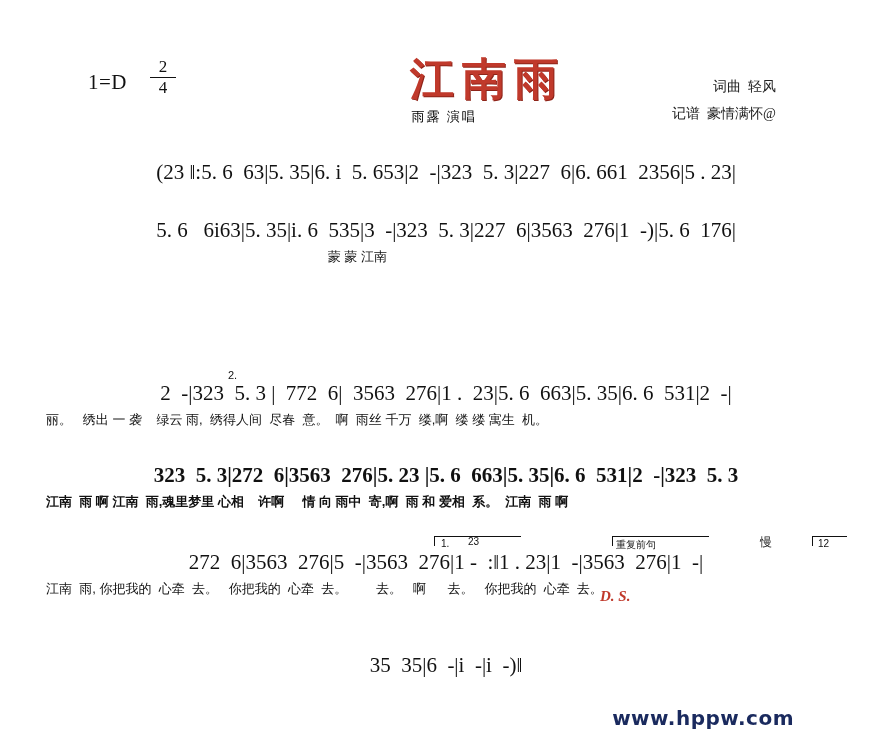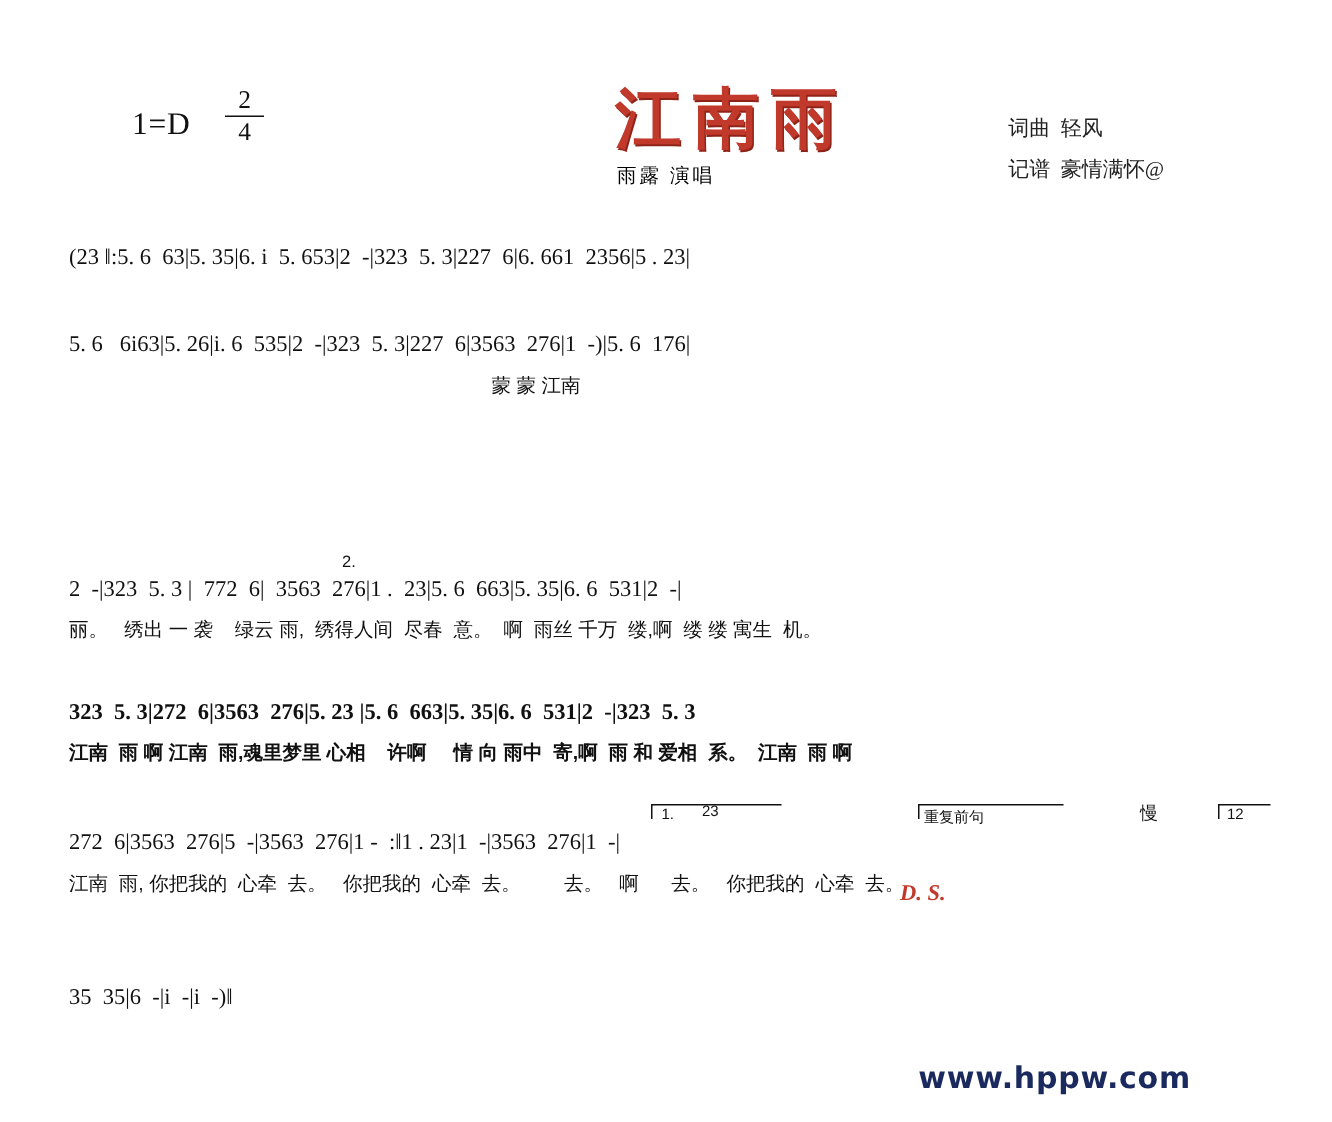--- a/index.html
+++ b/index.html
@@ -75,38 +75,39 @@
     color: #000000;
     letter-spacing: 2px;
   }
   .credits {
     position: absolute;
     right: 60px;
     top: 74px;
     font-size: 14px;
     color: #222;
     line-height: 1.9;
-    text-align: left;
+    text-align: right;
   }
   .credits div { white-space: pre; }
 
   
   .system {
     position: absolute;
     left: 46px;
     width: 800px;
   }
   .notes {
     font-family: "Liberation Serif", serif;
-    font-size: 15px;
+    font-size: 21px;
     white-space: pre;
     letter-spacing: 0px;
     color: #111;
     height: 34px;
     line-height: 34px;
+    text-align: center;
   }
   .lyrics {
     font-family: "Liberation Sans", sans-serif;
     font-size: 13px;
     white-space: pre;
     color: #111;
     height: 20px;
     line-height: 20px;
     letter-spacing: 0px;
   }
@@ -168,21 +169,21 @@
     <div>词曲  轻风</div>
     <div>记谱  豪情满怀@</div>
   </div>
 
   <div class="system" style="top:155px;">
     <div class="notes">(23 ‖:5. 6  63|5. 35|6. i  5. 653|2  -|323  5. 3|227  6|6. 661  2356|5 . 23|</div>
     <div class="lyrics"></div>
   </div>
 
   <div class="system" style="top:213px;">
-    <div class="notes">5. 6   6i63|5. 26|i. 6  535|2  -|323  5. 3|227  6|3563  276|1  -)|5. 6  176|</div>
+    <div class="notes">5. 6   6i63|5. 35|i. 6  535|3  -|323  5. 3|227  6|3563  276|1  -)|5. 6  176|</div>
     <div class="lyrics">                                                                              蒙 蒙 江南</div>
   </div>
 
 
   <div class="system" style="top:376px;">
     <div class="notes">2  -|323  5. 3 |  772  6|  3563  276|1 .  23|5. 6  663|5. 35|6. 6  531|2  -|</div>
     <div class="lyrics">丽。   绣出 一 袭    绿云 雨,  绣得人间  尽春  意。  啊  雨丝 千万  缕,啊  缕 缕 寓生  机。</div>
   </div>
 
   <div class="system" style="top:458px;font-weight:bold;">

